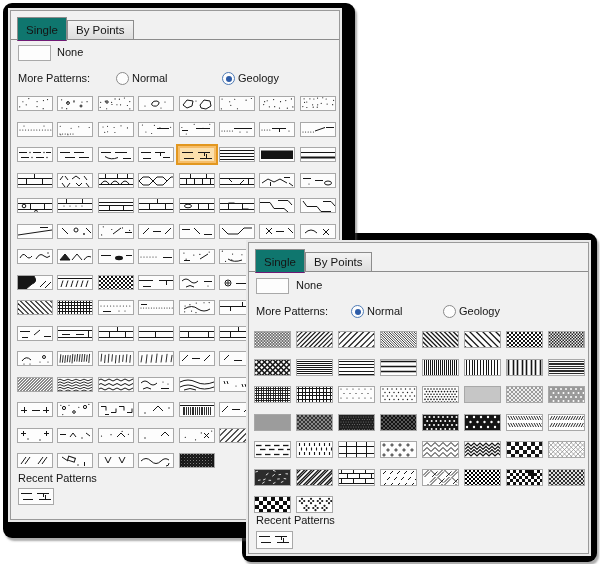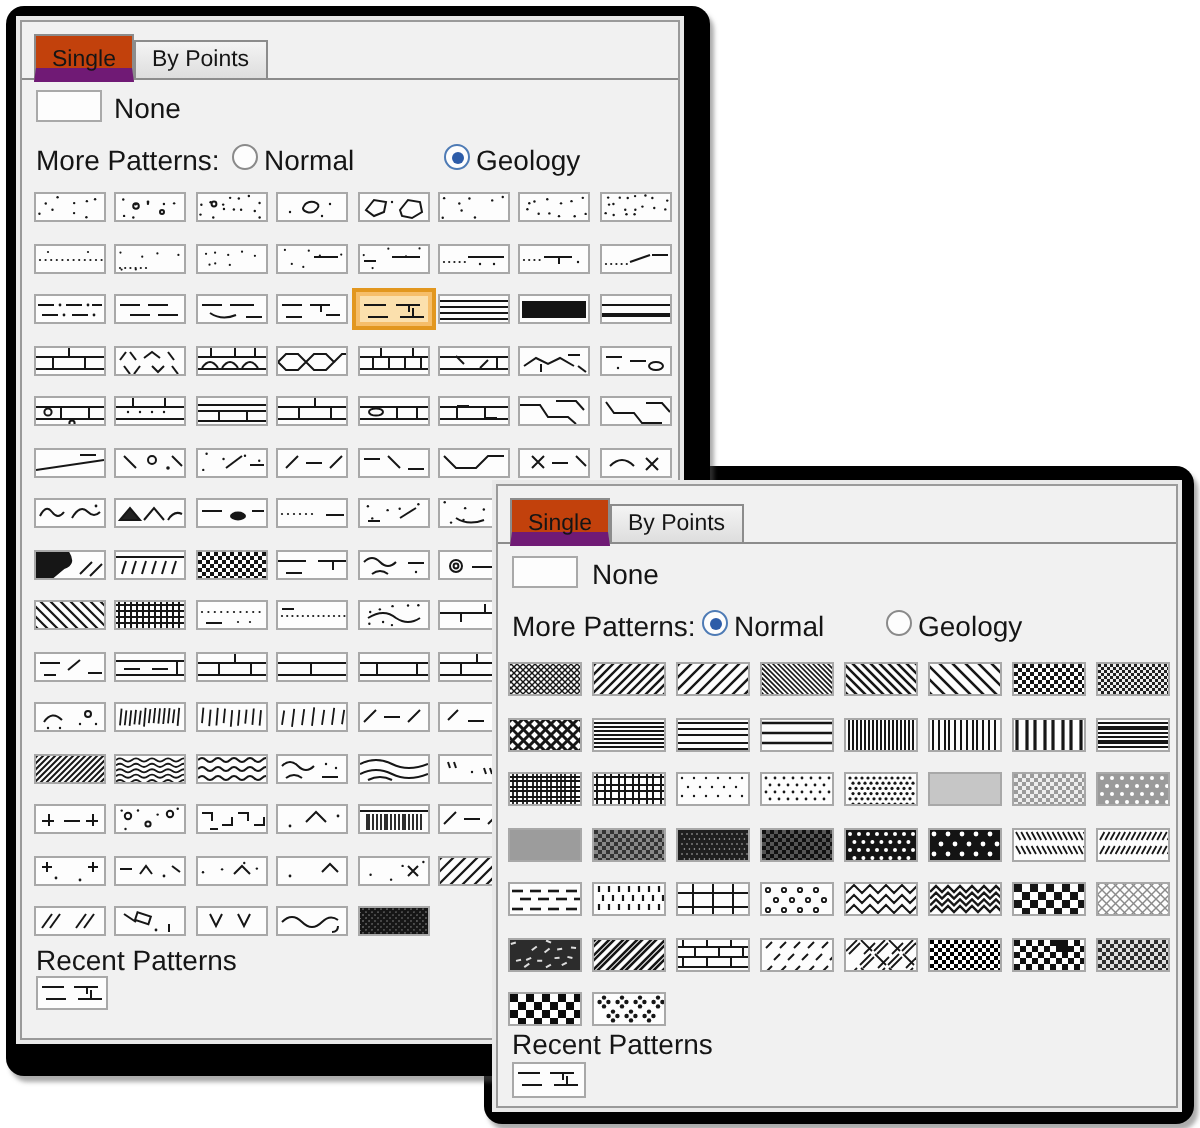--- a/index.html
+++ b/index.html
@@ -2,23 +2,23 @@
 <html><head>
 <meta charset="utf-8">
 <style>
 *{margin:0;padding:0;box-sizing:border-box}
 html,body{width:600px;height:564px;background:#fff;font-family:"Liberation Sans",sans-serif;overflow:hidden}
 body{position:relative}
 .frame{position:absolute;background:#000;border-radius:9px;box-shadow:2px 3px 2px rgba(90,90,90,.5)}
 .win{position:absolute;background:#f1f1f1;border:1px solid #9a9a9a;box-shadow:0 0 0 2px #e9e9e9}
 .tabbar{position:absolute;left:6px;top:5px;height:24px;display:flex;align-items:flex-end}
 .tab{font-size:11.5px;color:#151515;height:20px;padding:3px 8px 0;background:linear-gradient(#f4f4f4,#dcdcdc);border:1px solid #8c8c8c;border-bottom:none;white-space:nowrap}
-.tab.active{height:24px;background:#c2410c;padding-top:6px;margin-bottom:-1px;border-bottom:7px solid #701a75;z-index:5;position:relative}
+.tab.active{height:24px;background:#0f766e;padding-top:6px;margin-bottom:-1px;border-bottom:1px solid #701a75;z-index:5;position:relative}
 .tabline{position:absolute;left:0;width:100%;height:1px;background:#8c8c8c;top:28px}
-.lbl{position:absolute;font-size:14px;color:#151515;white-space:nowrap}
+.lbl{position:absolute;font-size:11px;color:#151515;white-space:nowrap}
 .swatchbox{position:absolute;background:#fdfdfd;border:1px solid #a9a9a9}
 .cell{position:absolute;background:#fdfdfd;border:1px solid #a8a8a8;overflow:hidden}
 .cell svg{position:absolute;left:0;top:0}
 .cell.hl{border:2px solid #e2971f;background:#f6be6a;z-index:2}
 .radio{position:absolute;width:13px;height:13px;border-radius:50%;background:#fdfdfd;border:1px solid #8a8a8a}
 .radio.sel{border-color:#4e7bb5}
 .radio .dot{position:absolute;left:2.5px;top:2.5px;width:6px;height:6px;border-radius:50%;background:#2d5ca8;display:none}
 .radio.sel .dot{display:block}
 </style>
 </head>

